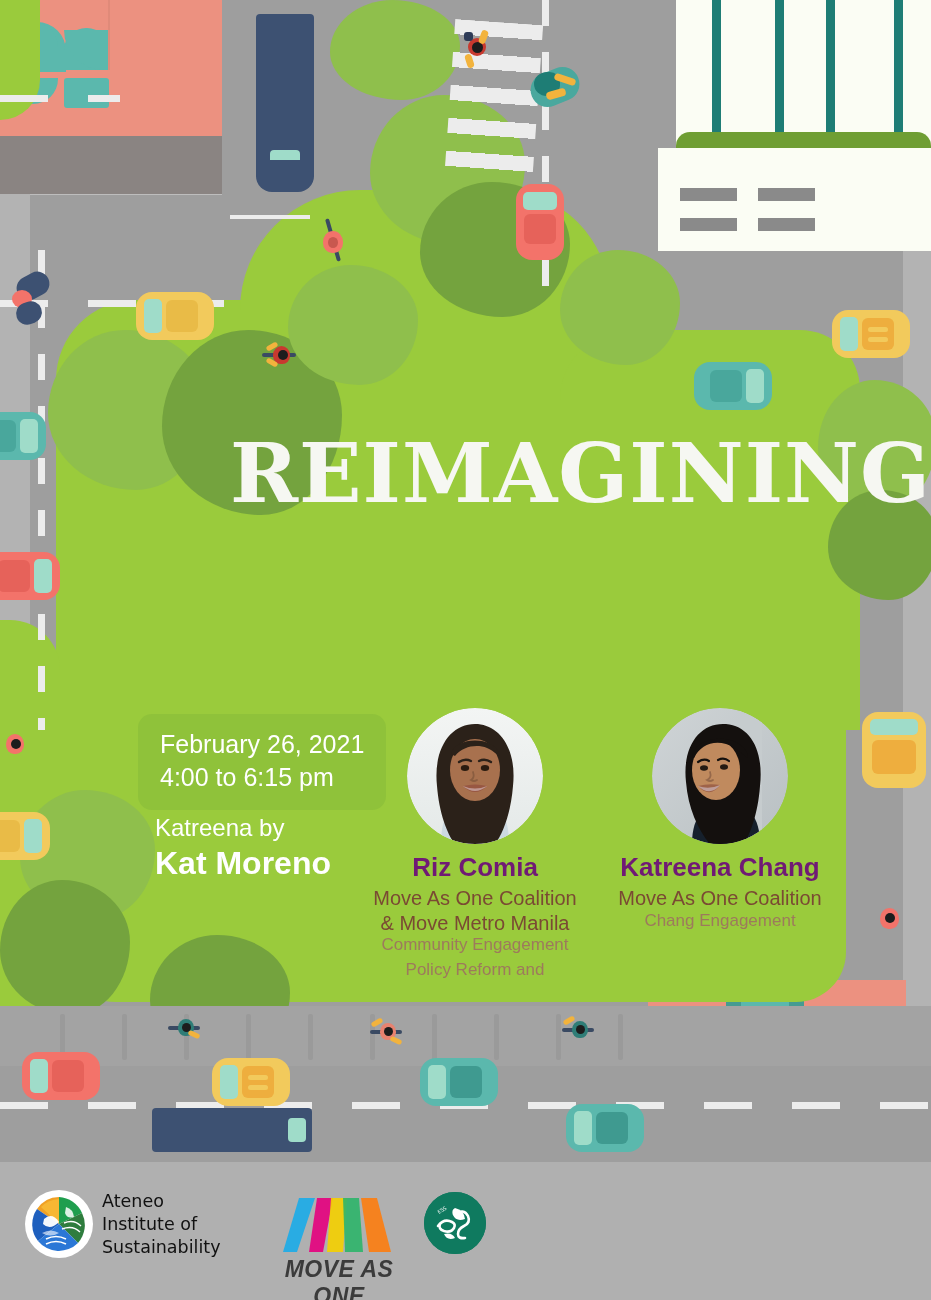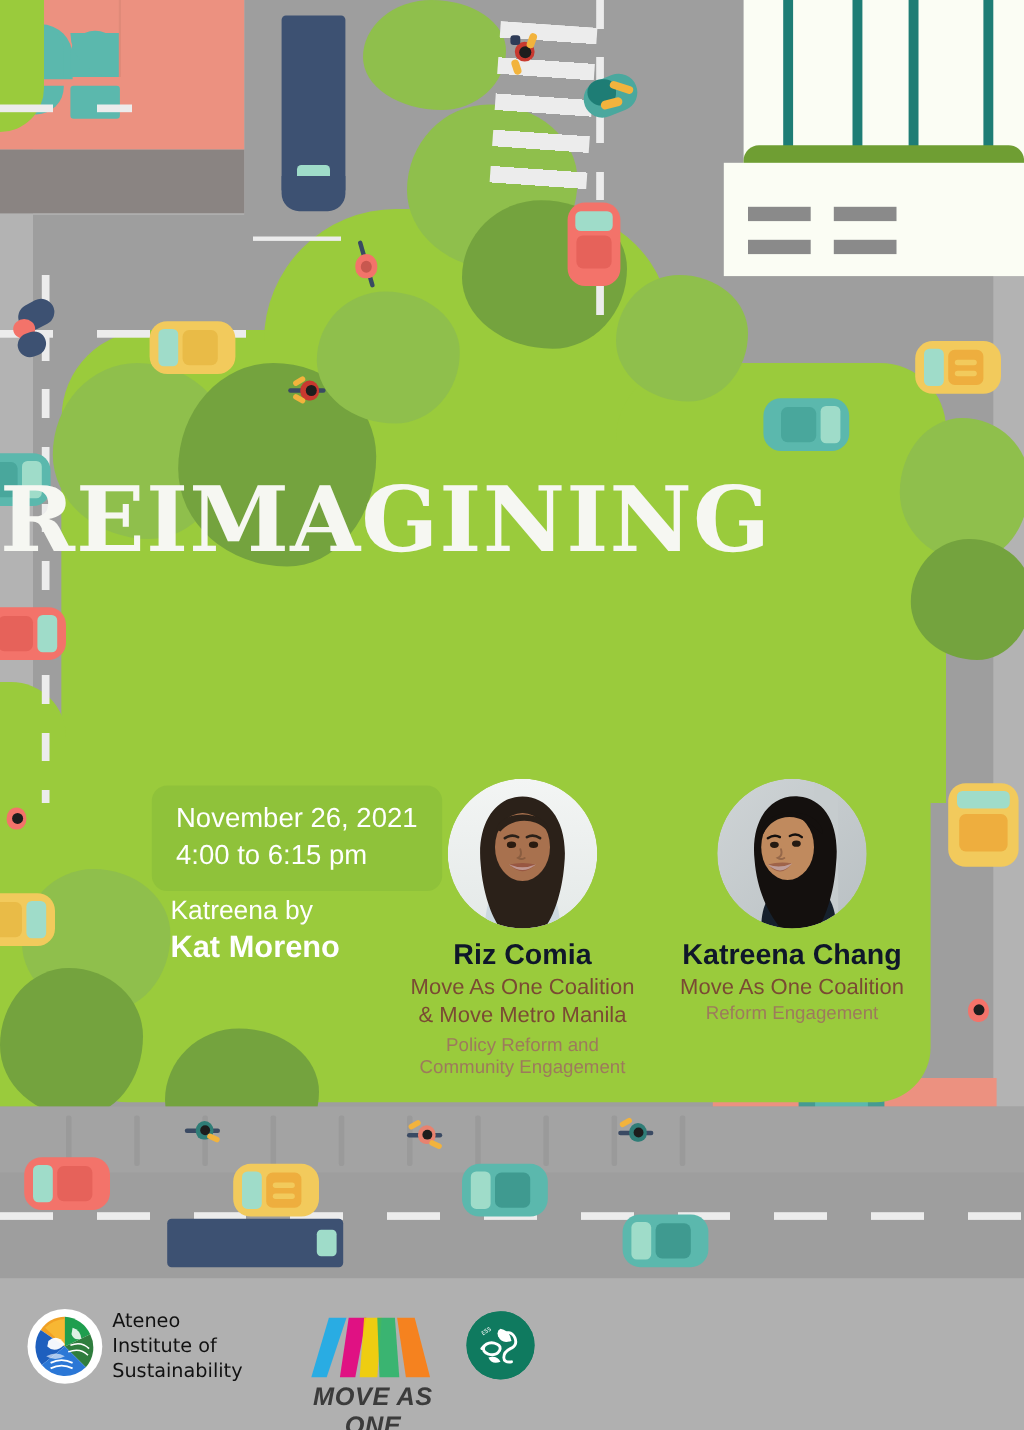--- a/index.html
+++ b/index.html
@@ -53,21 +53,21 @@
   .truck .wind{position:absolute;background:#9fdcc9;border-radius:4px;}
 
   
   .cyclist{position:absolute;}
   .cyclist .frame{position:absolute;background:#3a4a63;border-radius:3px;}
   .cyclist .torso{position:absolute;border-radius:50% 50% 45% 45%;}
   .cyclist .head{position:absolute;border-radius:50%;background:#1d1d1d;}
   .cyclist .arm{position:absolute;background:#f2b33d;border-radius:3px;}
 
   
-  .title-wrap{position:absolute;left:0;right:0;text-align:left;}
+  .title-wrap{position:absolute;left:0;right:0;text-align:right;}
   .title{
     font-family:"DejaVu Serif", serif;
     font-weight:700;
     color:#f6f7f2;
     letter-spacing:1px;
     line-height:.92;
     text-transform:uppercase;
   }
   .title .l1{font-size:82px;display:block;}
   .title .l2{font-size:82px;display:block;}
@@ -90,29 +90,29 @@
     border-radius:14px;
     padding:14px 22px 16px 22px;
   }
   .date-box div{
     color:#ffffff;font-size:25px;line-height:1.32;font-weight:400;
     white-space:nowrap;
   }
 
   .moderator{position:absolute;color:#ffffff;}
   .moderator .lbl{font-size:24px;font-weight:400;line-height:1.3;}
-  .moderator .nm{font-size:28px;font-weight:700;line-height:1.3;}
+  .moderator .nm{font-size:32px;font-weight:700;line-height:1.3;}
 
   
   .speaker{position:absolute;text-align:center;}
   .photo{
     width:136px;height:136px;border-radius:50%;
     margin:0 auto;overflow:hidden;position:relative;
   }
-  .sp-name{color:#0f172a;font-weight:700;font-size:26px;margin-top:8px;line-height:1.2;}
+  .sp-name{color:#701a75;font-weight:700;font-size:26px;margin-top:8px;line-height:1.2;}
   .sp-org{color:#7a4a33;font-weight:500;font-size:20px;line-height:1.22;margin-top:3px;}
   .sp-role{color:#9d7a5c;font-weight:500;font-size:17px;line-height:1.2;margin-top:5px;}
 
   
   .footer{position:absolute;left:0;bottom:0;width:931px;height:120px;}
   .logo-ais{position:absolute;display:flex;align-items:center;gap:12px;}
   .ais-mark{width:62px;height:62px;border-radius:50%;background:#ffffff;position:relative;overflow:hidden;
             box-shadow:0 0 0 3px #ffffff;}
   .ais-text{font-family:"DejaVu Sans", sans-serif;font-size:17.5px;line-height:1.3;color:#111;font-weight:500;}
 
@@ -349,21 +349,21 @@
       <span class="l1">Reimagining</span>
     </div>
   </div>
 
   <div class="subtitle" style="left:0;right:0;top:598px;">
     <div>A Sustainable Mobility</div>
     <div>Webinar and Workshop</div>
   </div>
 
   <div class="date-box" style="left:138px;top:714px;">
-    <div>November 26, 2021</div>
+    <div>February 26, 2021</div>
     <div>4:00 to 6:15 pm</div>
   </div>
 
   <div class="moderator" style="left:155px;top:812px;">
     <div class="lbl">Katreena by</div>
     <div class="nm">Kat Moreno</div>
   </div>
 
   <div class="speaker" style="left:355px;top:708px;width:240px;">
     <div class="photo">
@@ -389,22 +389,22 @@
           <path d="M72 53 q6 -3 12 1" stroke="#2b2119" stroke-width="2.4" fill="none" stroke-linecap="round"></path>
           <path d="M56 78 q12 10 24 0 q-12 5 -24 0 Z" fill="#ffffff"></path>
           <path d="M56 78 q12 12 24 0 q-12 -3 -24 0 Z" fill="#8a4238" opacity=".55"></path>
           <path d="M66 64 q2 6 -2 8 q3 2 6 0" stroke="#8a5d40" stroke-width="1.8" fill="none" stroke-linecap="round"></path>
         </g>
       </svg>
     </div>
     <div class="sp-name">Riz Comia</div>
     <div class="sp-org">Move As One Coalition</div>
     <div class="sp-org" style="margin-top:0">&amp; Move Metro Manila</div>
+    <div class="sp-role" style="margin-top:0">Community Engagement</div>
     <div class="sp-role">Policy Reform and</div>
-    <div class="sp-role" style="margin-top:0">Community Engagement</div>
   </div>
 
   <div class="speaker" style="left:600px;top:708px;width:240px;">
     <div class="photo">
       <svg viewBox="0 0 136 136" width="136" height="136" aria-hidden="true">
         <defs>
           <clipPath id="c2">
               <circle cx="68" cy="68" r="68"></circle>
             </clipPath>
           <linearGradient id="bg2" x1="0" y1="0" x2="1" y2="1">
@@ -424,21 +424,21 @@
           <path d="M46 54 q6 -4 11 -1" stroke="#14100e" stroke-width="2.2" fill="none" stroke-linecap="round"></path>
           <path d="M66 52 q6 -3 11 1" stroke="#14100e" stroke-width="2.2" fill="none" stroke-linecap="round"></path>
           <path d="M46 78 q12 11 22 -1 q-11 5 -22 1 Z" fill="#ffffff"></path>
           <path d="M46 78 q12 13 22 -1 q-11 -2 -22 1 Z" fill="#7e3b33" opacity=".5"></path>
           <path d="M58 64 q2 6 -3 8 q3 2 6 0" stroke="#96684a" stroke-width="1.8" fill="none" stroke-linecap="round"></path>
         </g>
       </svg>
     </div>
     <div class="sp-name">Katreena Chang</div>
     <div class="sp-org">Move As One Coalition</div>
-    <div class="sp-role" style="margin-top:0">Reform Engagement</div>
+    <div class="sp-role" style="margin-top:0">Chang Engagement</div>
   </div>
 
   <div class="footer">
 
     <div class="logo-ais" style="left:28px;top:10px;">
       <div class="ais-mark">
         <svg viewBox="0 0 62 62" width="62" height="62" aria-hidden="true">
           <circle cx="31" cy="31" r="31" fill="#ffffff"></circle>
           <g>
             <path d="M31 31 L31 4 A27 27 0 0 0 9 16 Z" fill="#f0a024"></path>

